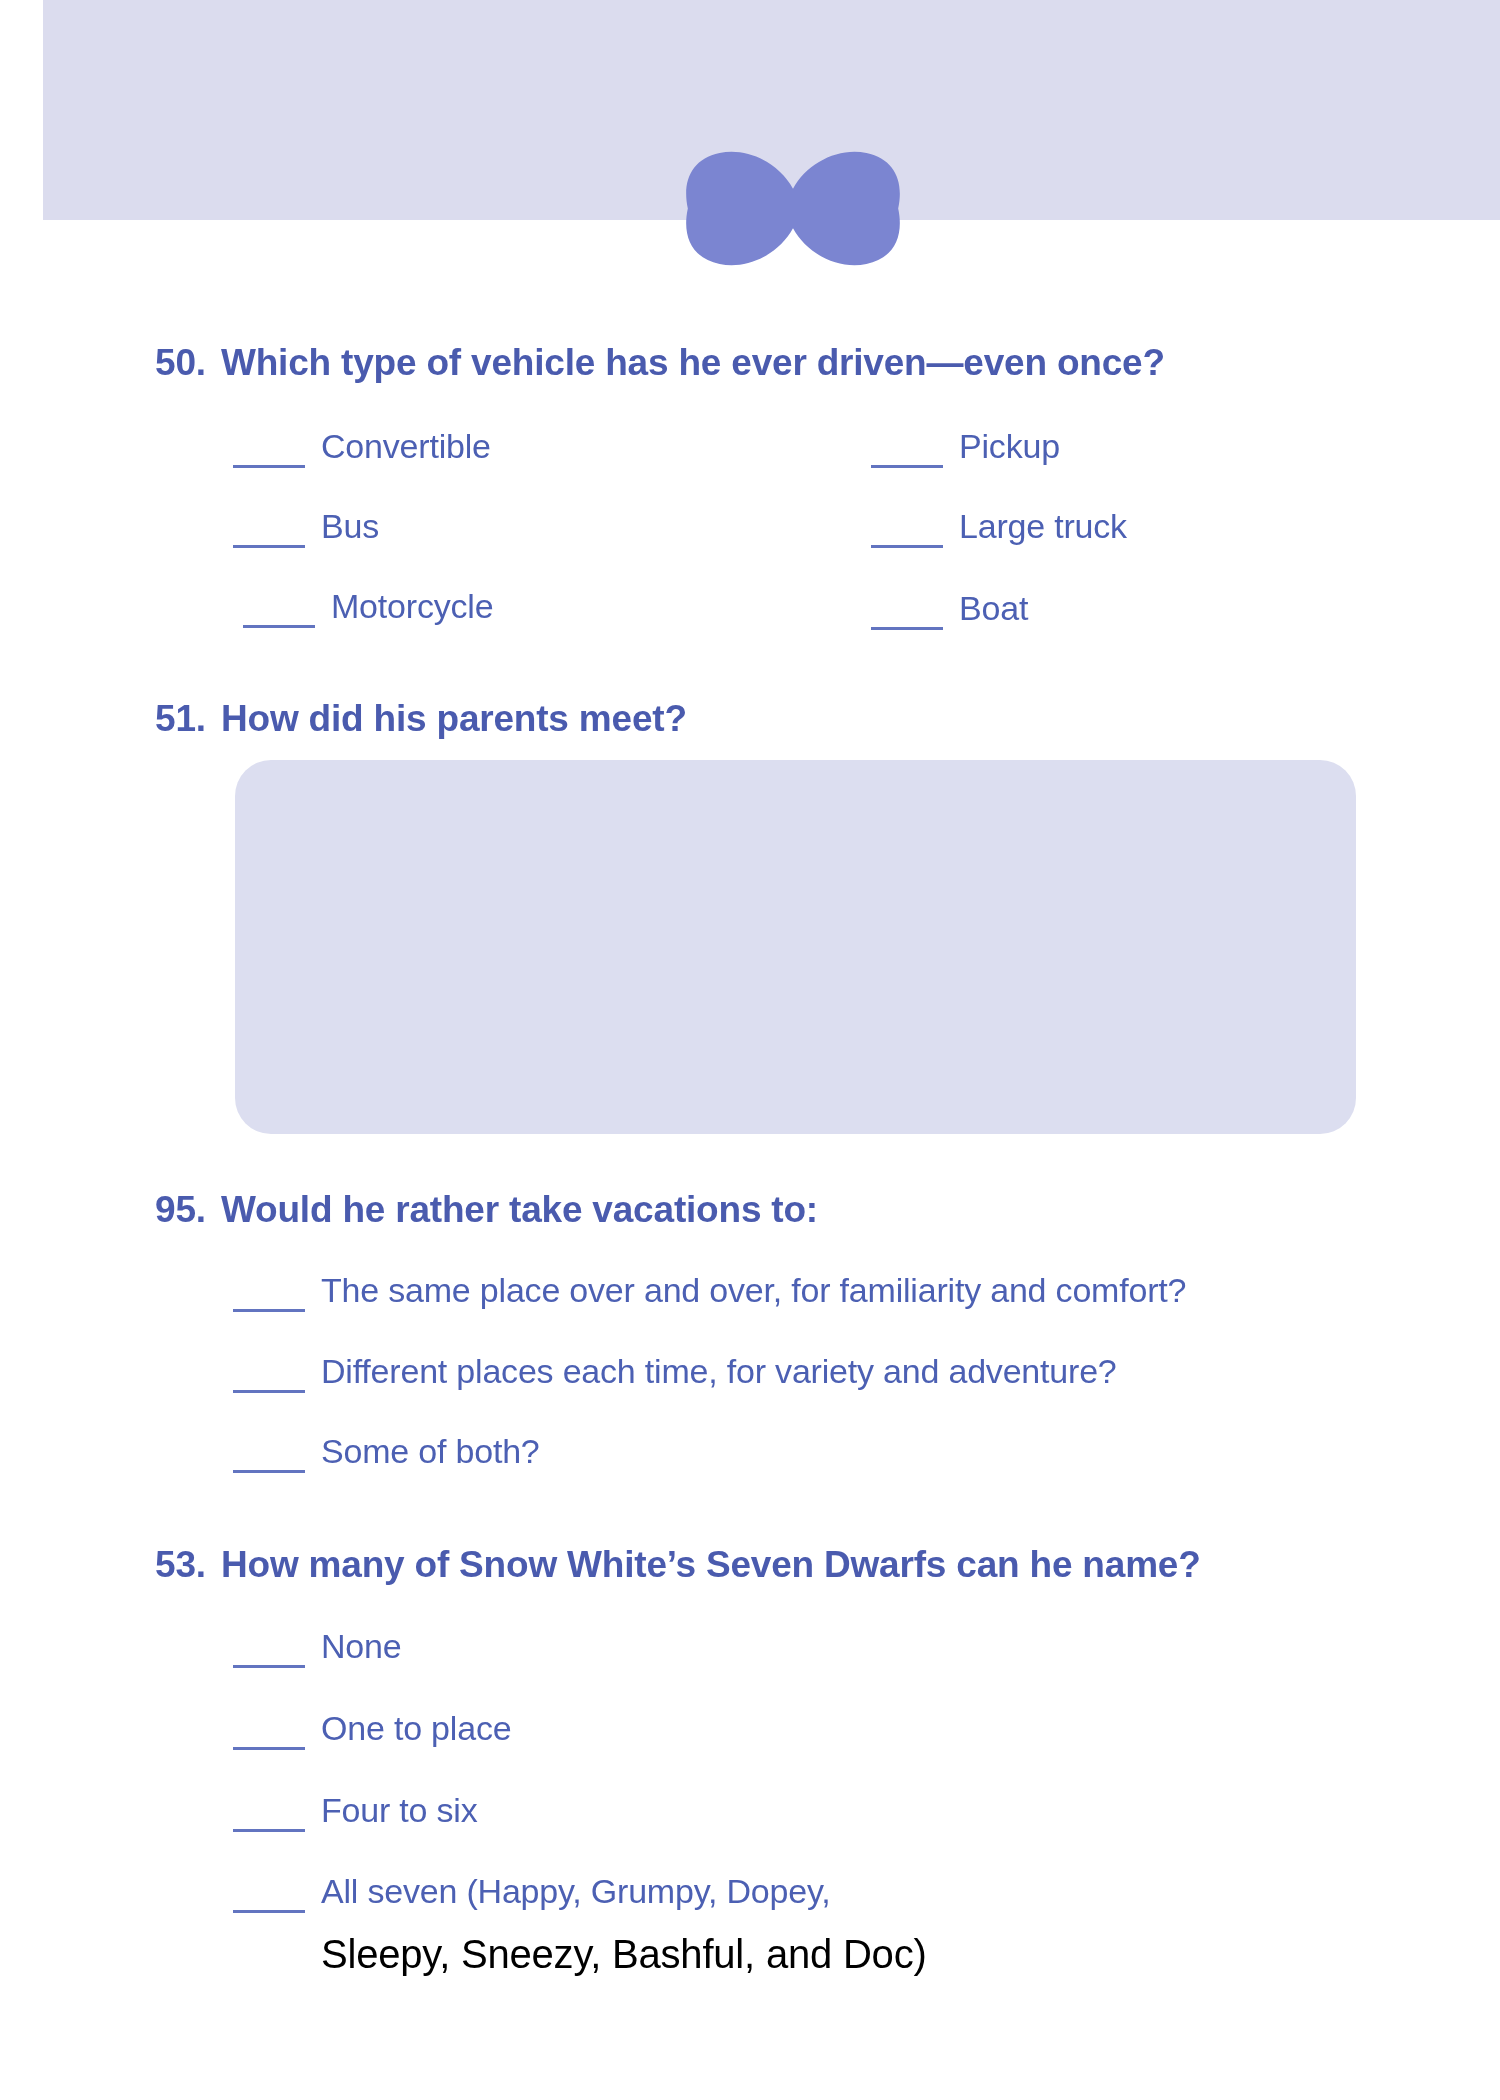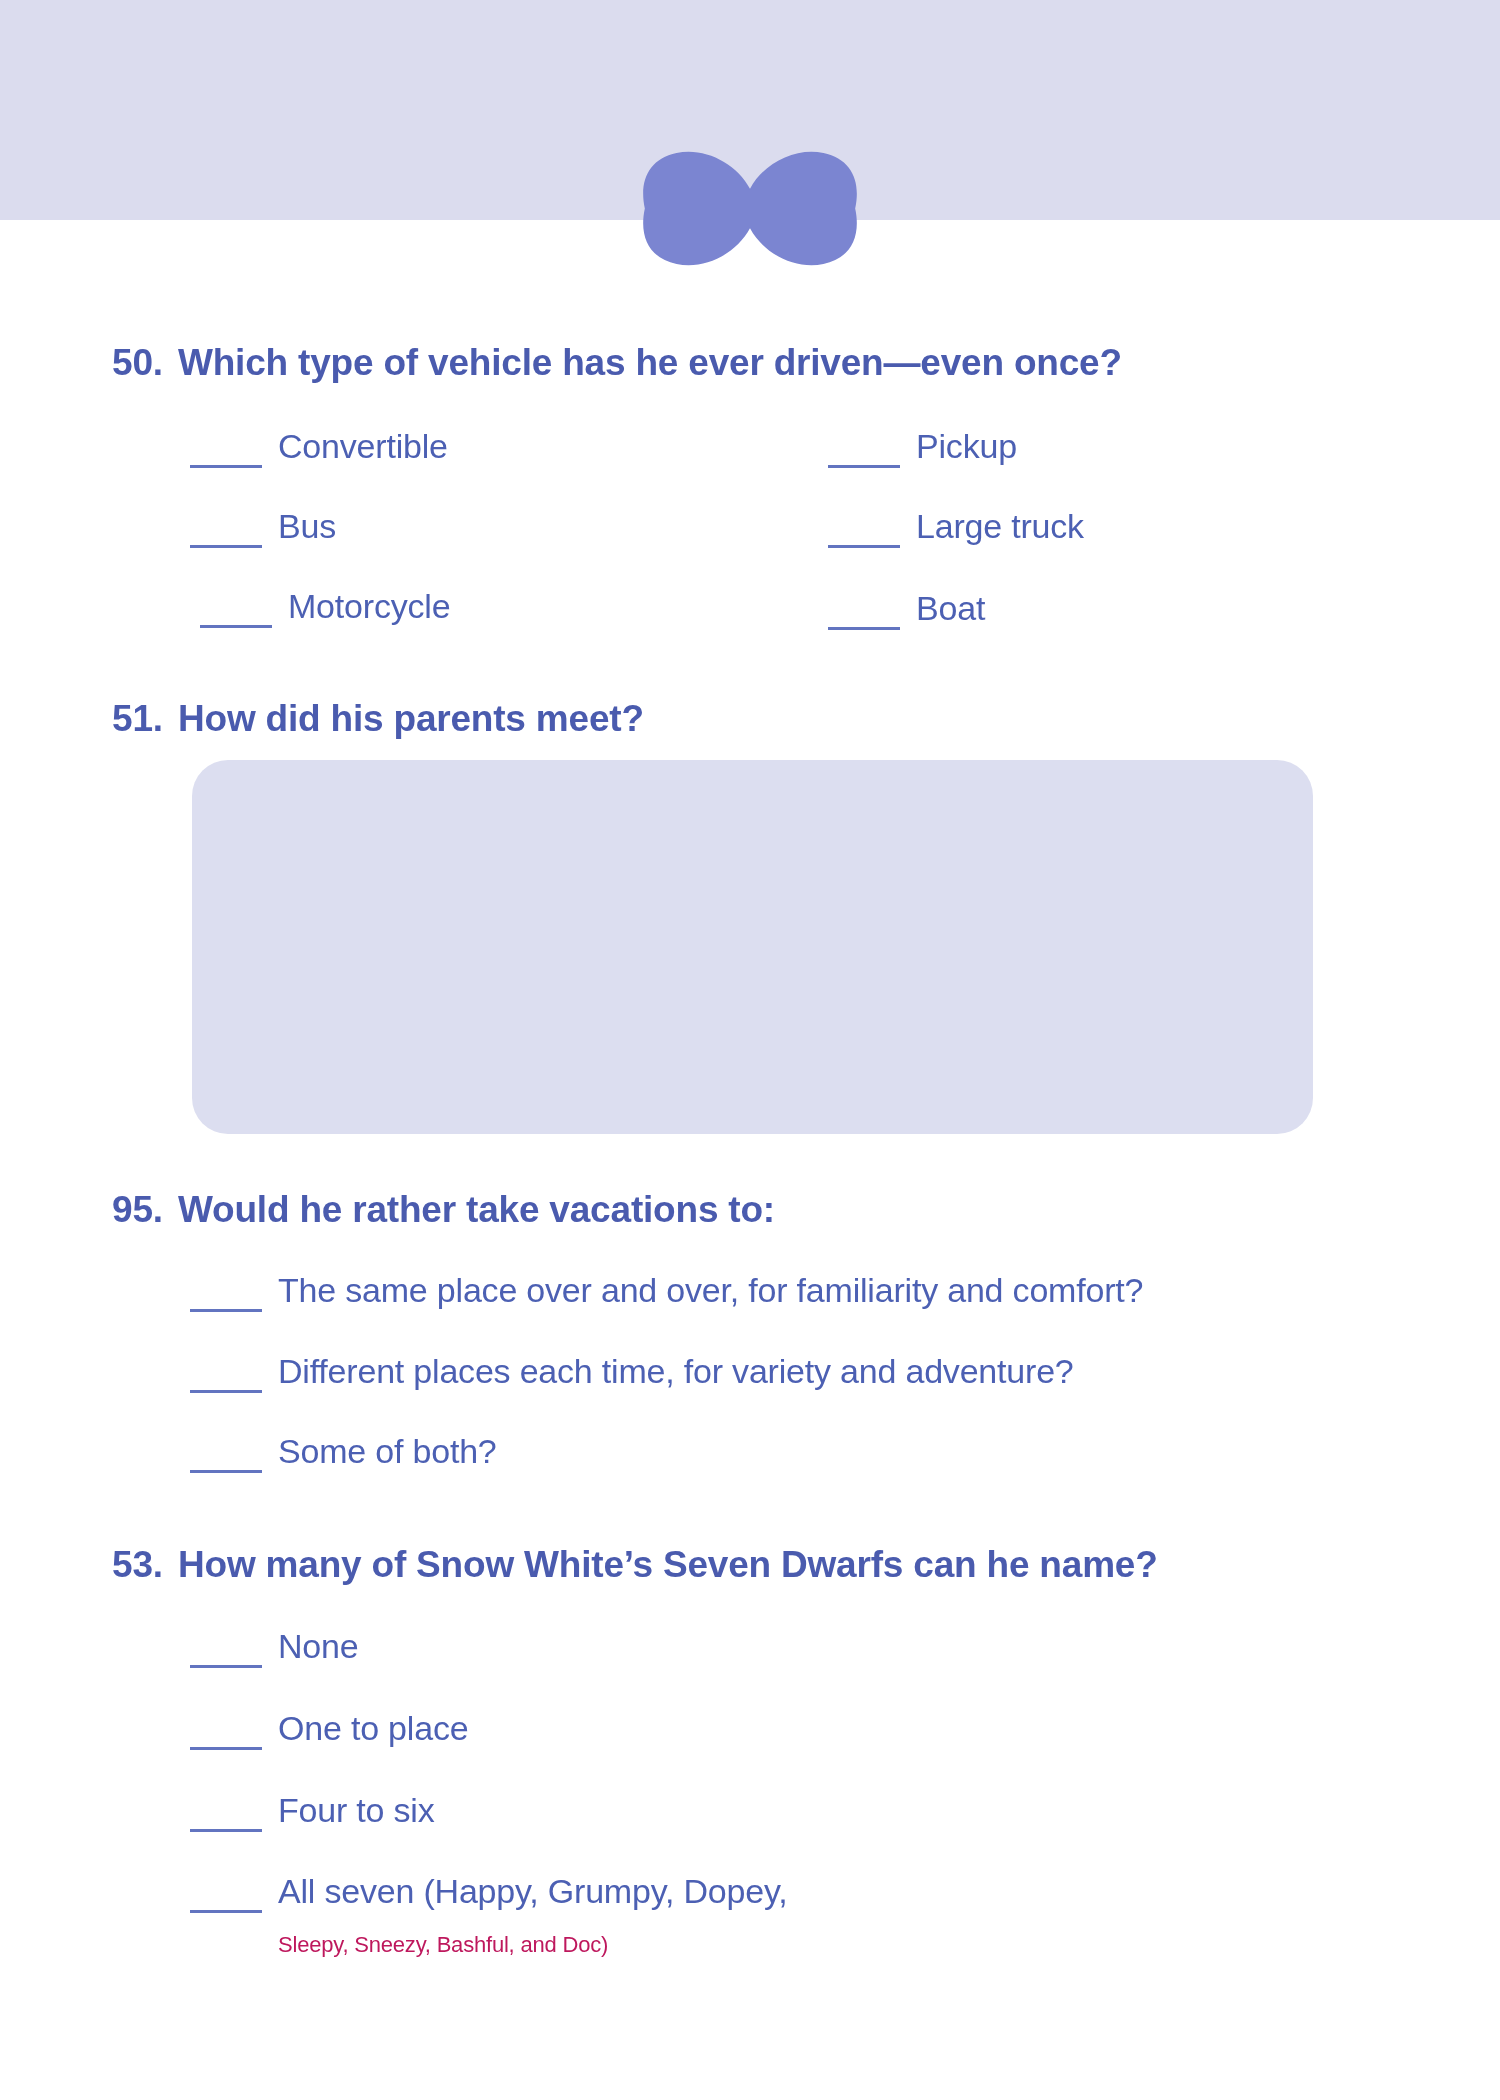--- a/index.html
+++ b/index.html
@@ -2,21 +2,21 @@
 <html><head>
 <meta charset="utf-8">
 <style>
   html,body{margin:0;padding:0;}
   body{
     width:1500px;height:2100px;
     background:#ffffff;
     font-family:"Liberation Sans","DejaVu Sans",sans-serif;
     position:relative;overflow:hidden;
   }
-  .page{position:absolute;inset:0;width:1352px;height:2100px;}
+  .page{position:absolute;inset:0;width:1352px;height:2100px;margin-left:43px;}
 
   
   .band{
     position:absolute;left:0;top:0;width:1500px;height:220px;
     background:#dbdcee;
   }
   .bow{
     position:absolute;left:630px;top:145px;width:240px;height:127px;
   }
 
@@ -35,21 +35,21 @@
     line-height:1;white-space:nowrap;letter-spacing:-0.2px;text-align:center;
   }
   .blank{
     display:inline-block;width:72px;
     border-bottom:3px solid #6274c0;
     vertical-align:-10px;
     margin-right:16px;
   }
   .wrapline{
     position:absolute;
-    font-size:22px;font-weight:400;color:#be185d;
+    font-size:40px;font-weight:400;color:#000000;
     line-height:1;white-space:nowrap;letter-spacing:-0.2px;
   }
 
   
   .answer-box{
     position:absolute;left:192px;top:760px;width:1121px;height:374px;
     background:#dcdef0;border-radius:36px;
   }
 </style>
 </head>

